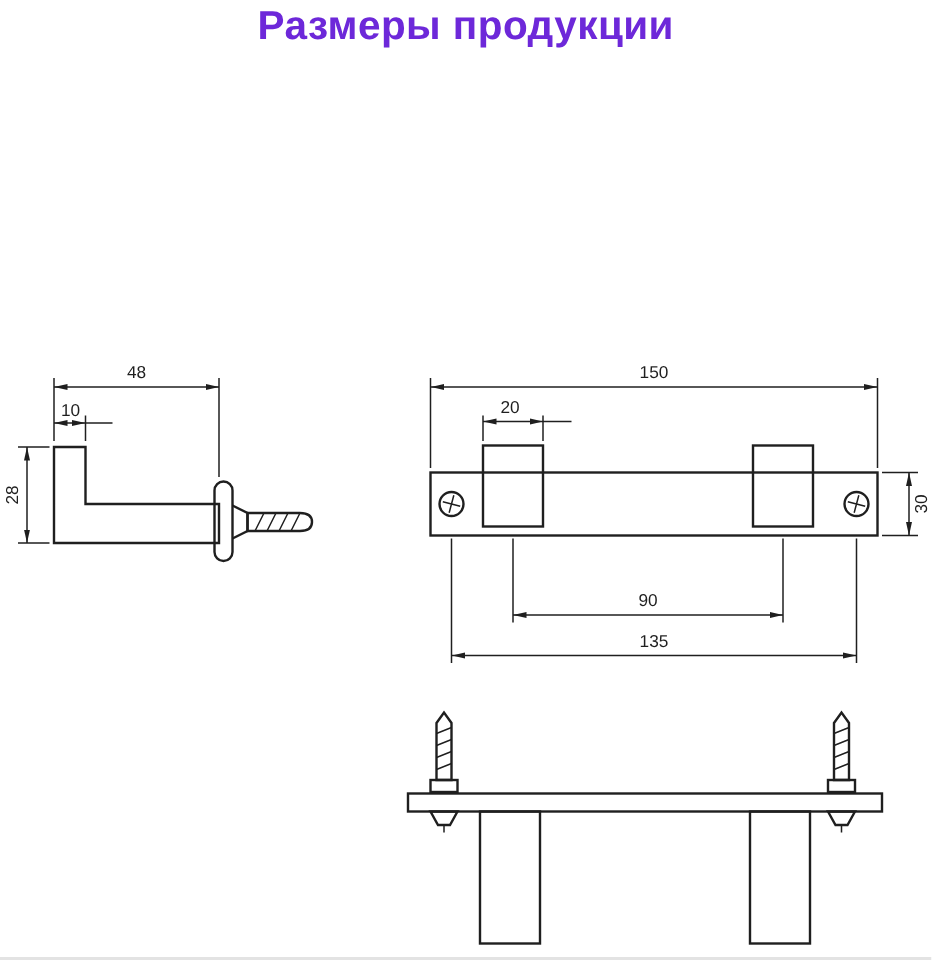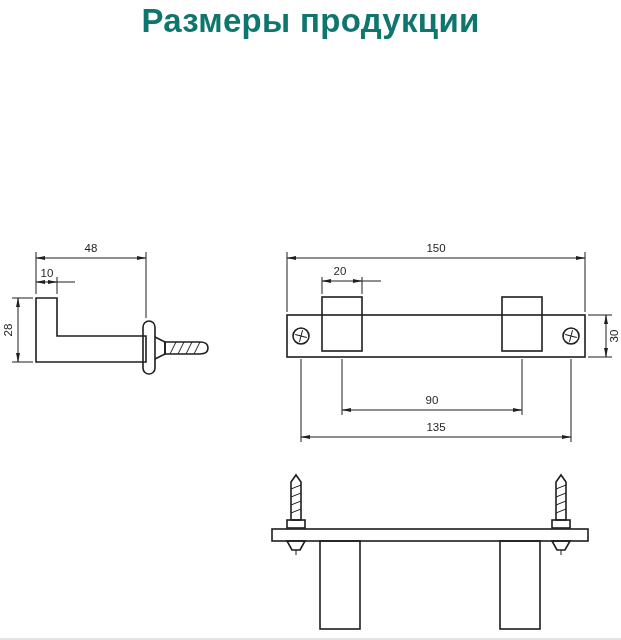--- a/index.html
+++ b/index.html
@@ -8,21 +8,21 @@
     width:621px;height:640px;
     background:#ffffff;
     font-family:"Liberation Sans",sans-serif;
     overflow:hidden;
     border-bottom:2px solid #e3e3e3;
     box-sizing:border-box;
   }
   .title{
     position:absolute;top:2px;left:0;width:100%;
     text-align:center;
-    font-size:33px;font-weight:600;color:#0f766e;
+    font-size:27px;font-weight:600;color:#6d28d9;
     margin:0;letter-spacing:.3px;
     font-family:"Liberation Sans",sans-serif;
   }
   svg.drawing{position:absolute;left:0;top:0;width:621px;height:640px;}
   .obj{stroke:#1f1f1f;stroke-width:1.6;fill:none;stroke-linejoin:miter;}
   .thin{stroke:#1f1f1f;stroke-width:1;fill:none;}
   .dim{stroke:#1f1f1f;stroke-width:1;fill:none;}
   .dimtxt{font-family:"Liberation Sans",sans-serif;font-size:11.5px;fill:#1f1f1f;}
   .arrhead{fill:#1f1f1f;}
 </style>

